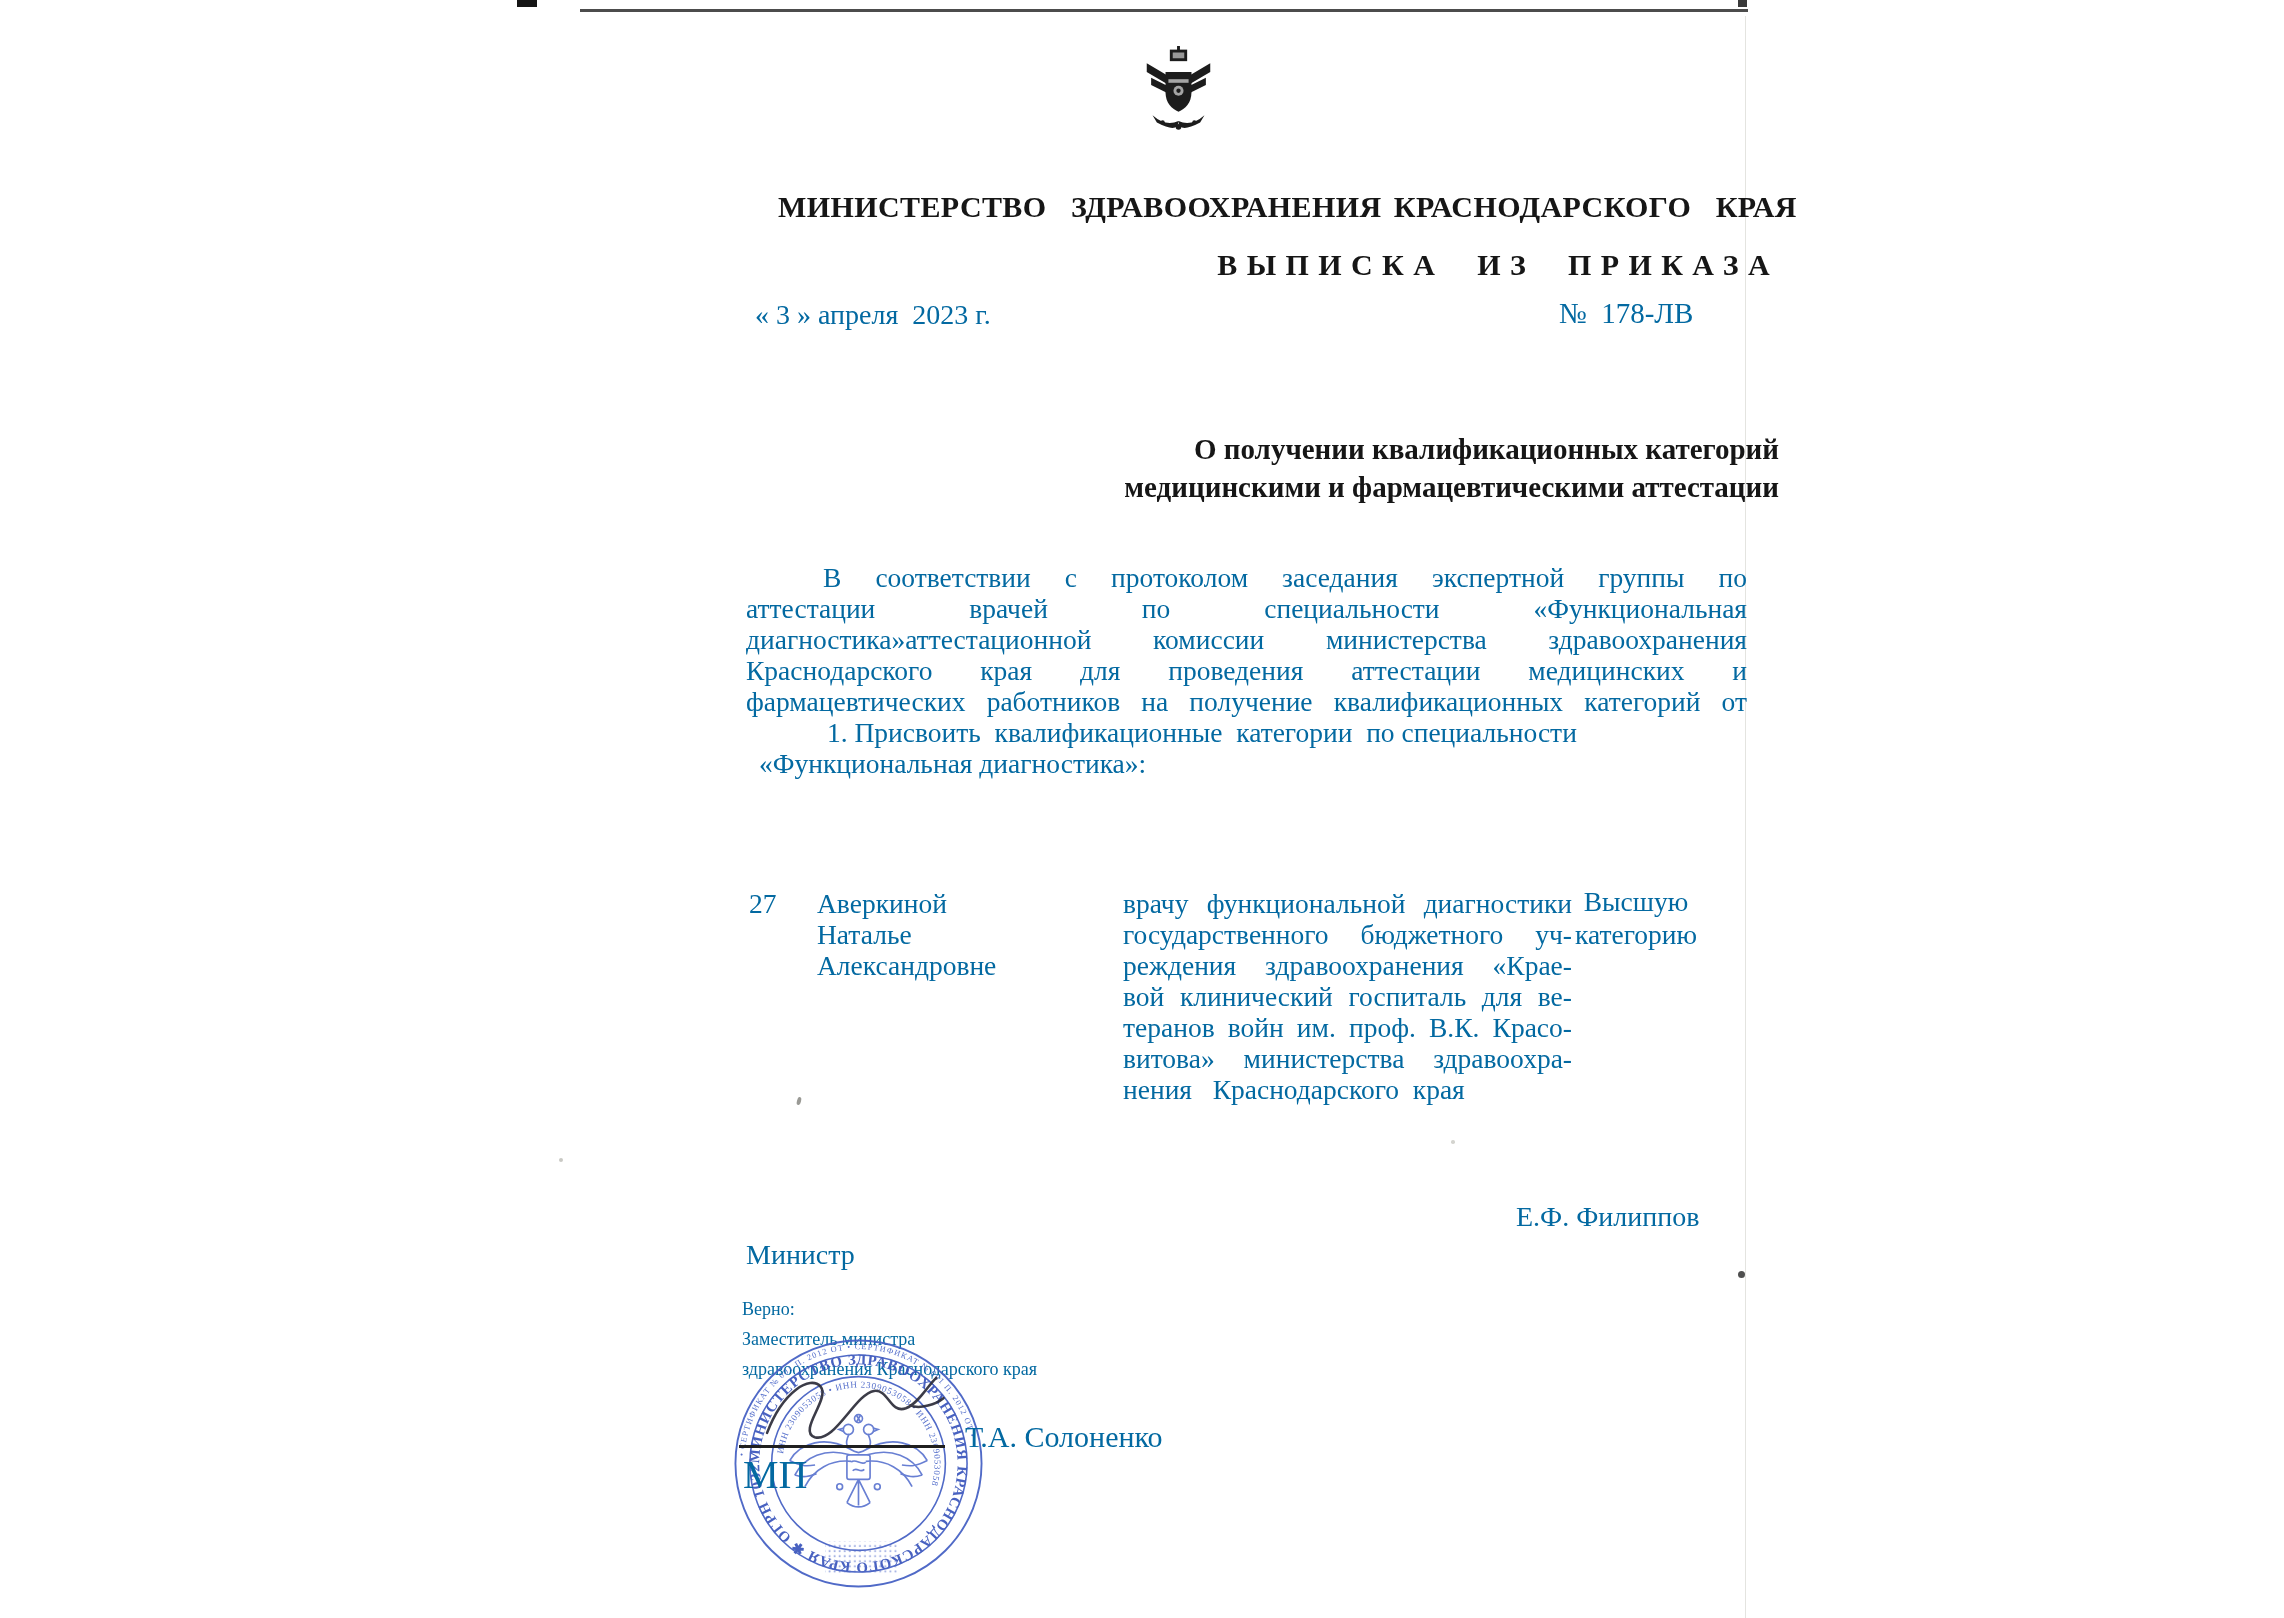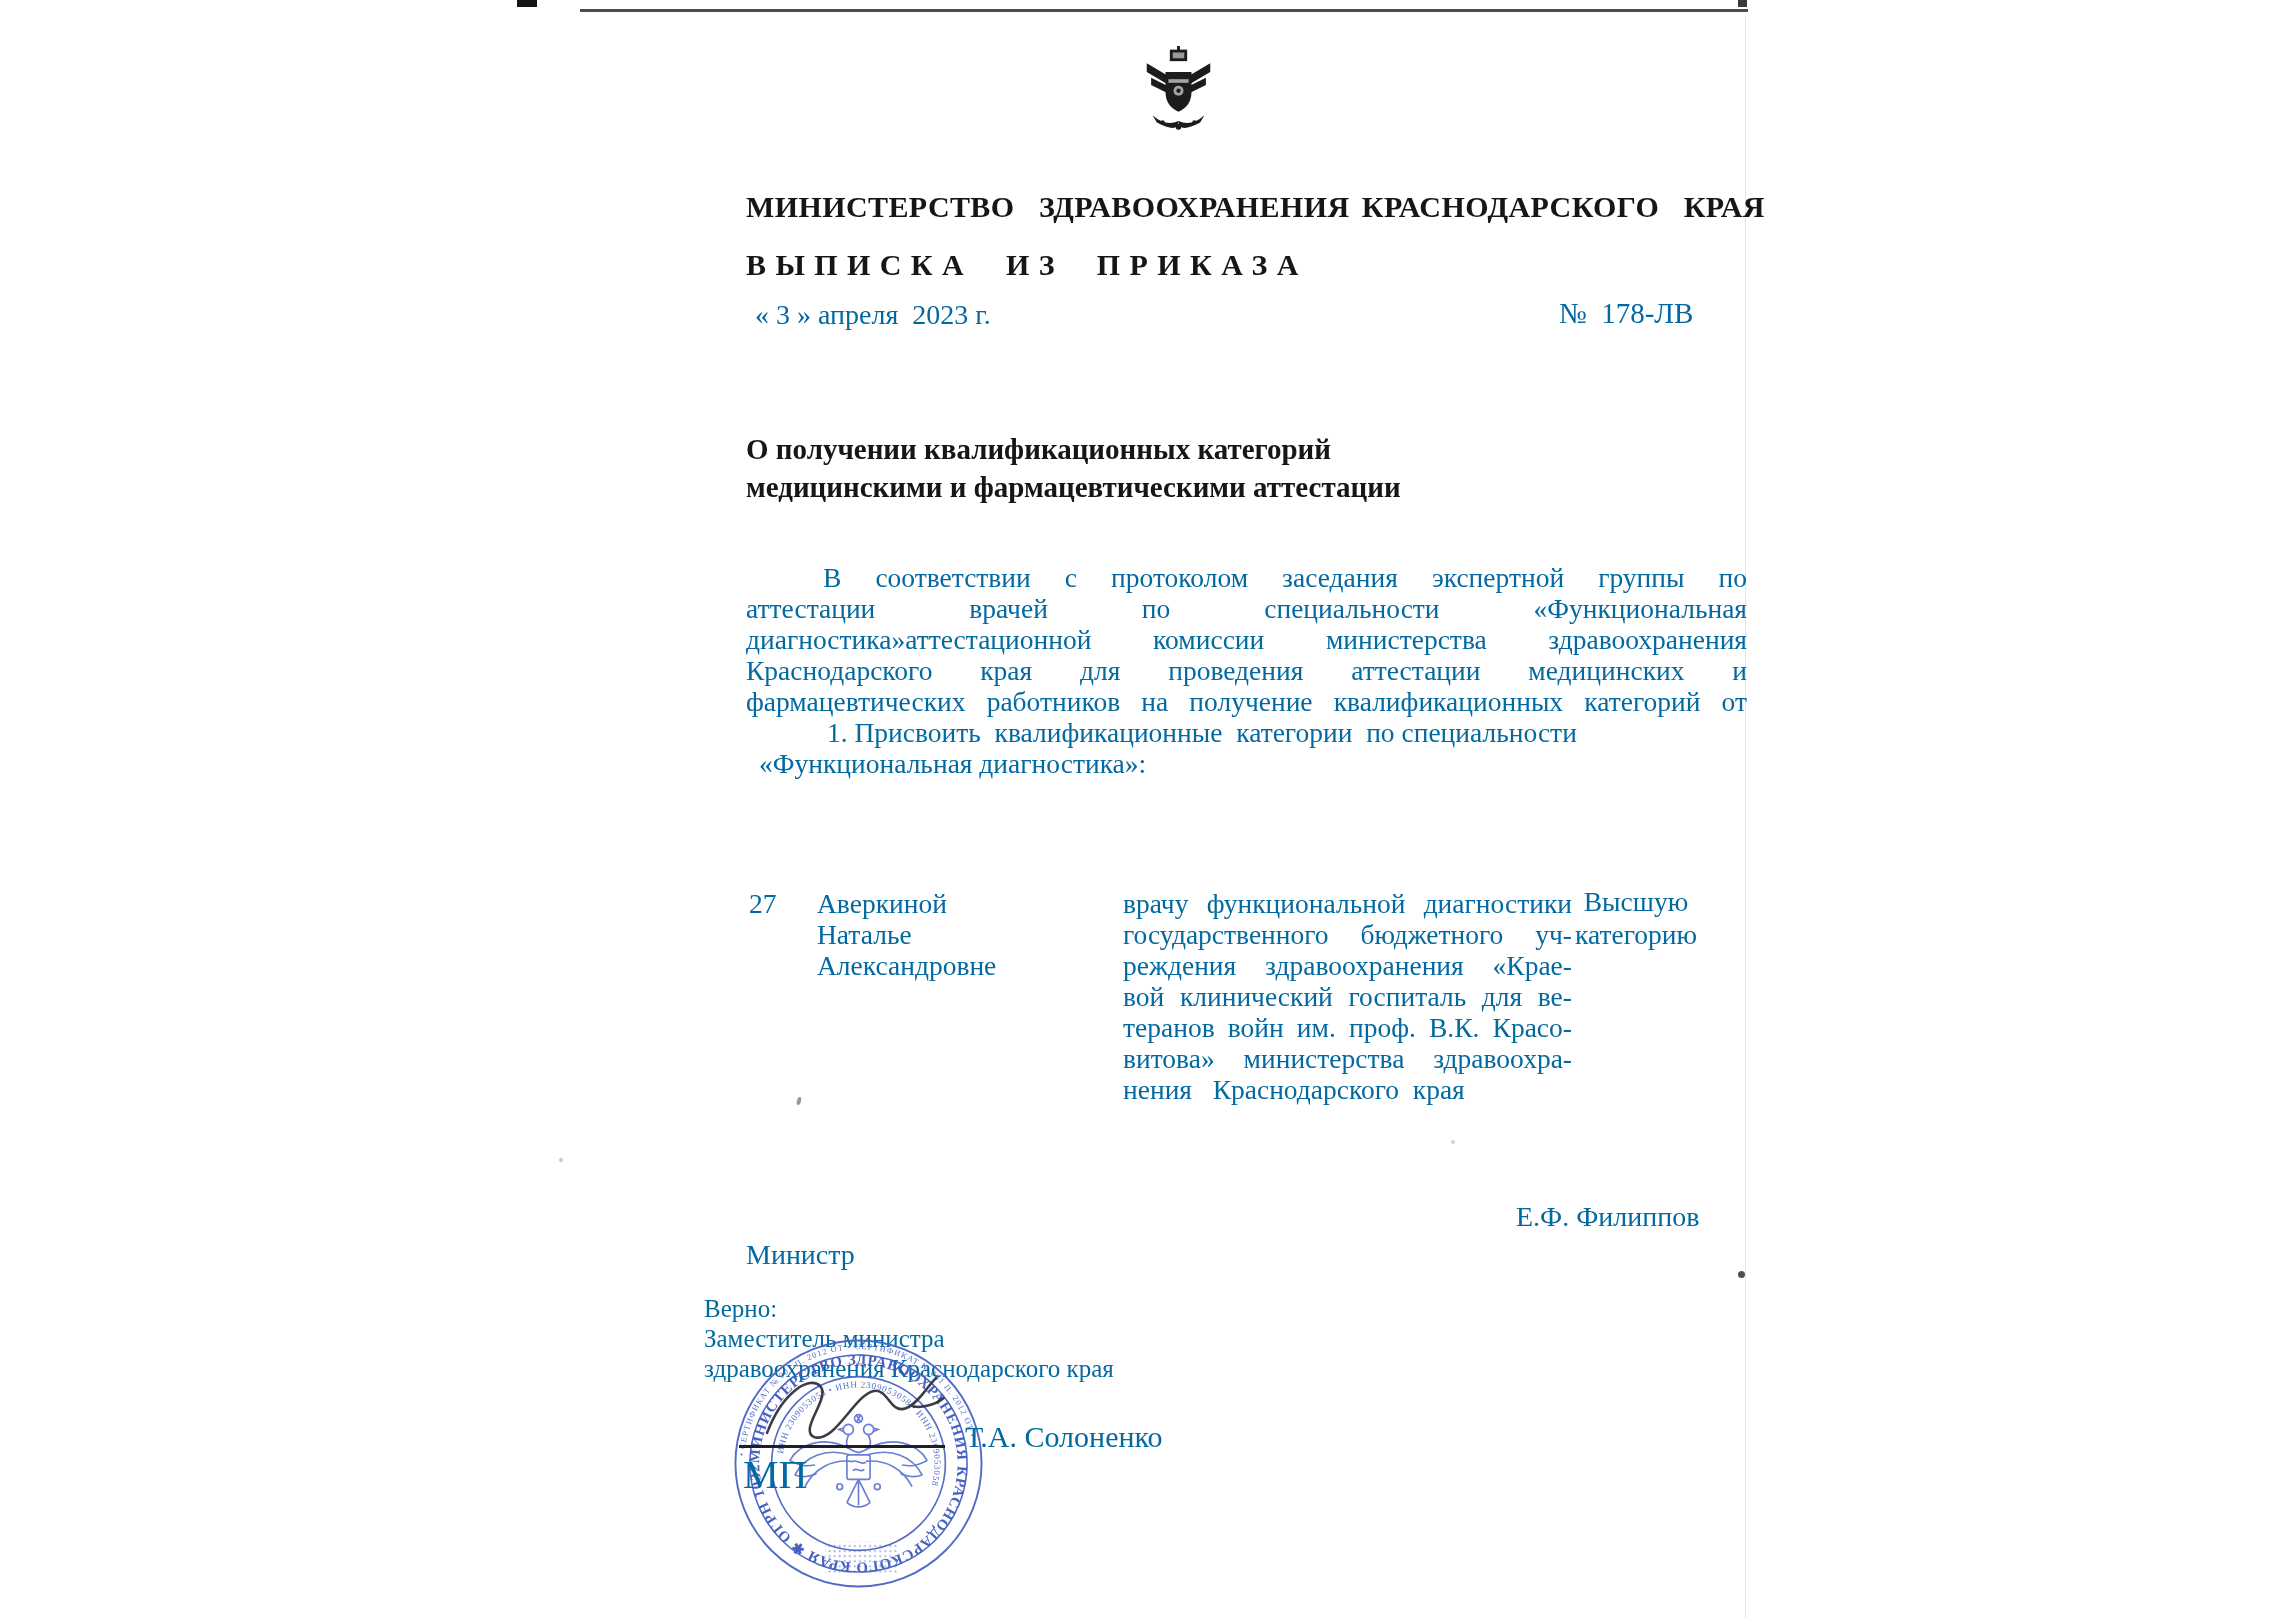--- a/index.html
+++ b/index.html
@@ -2,21 +2,21 @@
 <html lang="ru" style="font-size:11.6px"><head>
 <meta charset="utf-8">
 <title>Выписка из приказа</title>
 <style>
   html,body{margin:0;padding:0;background:#ffffff;}
   .screen{position:relative;width:2284px;height:1618px;background:#ffffff;overflow:hidden;
           font-family:"Liberation Serif", serif;color:#222;}
   .abs{position:absolute;}
   .t{font-family:"Liberation Serif", serif;color:#0369a1;}
   .b{font-weight:bold;color:#161616;}
-  .center{text-align:left;}
+  .center{text-align:right;margin-left:32px;}
   .pre{white-space:pre;}
   
   .top-rule{left:580px;top:9.4px;width:1168px;height:2.2px;background:#4c4c4c;}
   .corner-mark{left:517px;top:0;width:20px;height:6.5px;background:#151515;}
   .corner-mark-r{left:1738px;top:0;width:9.4px;height:6.5px;background:#3a3a3a;}
   .page-edge{left:1745px;top:16px;width:1.4px;height:1602px;background:#e4e4e0;}
   .speck1{left:1738px;top:1271px;width:7.2px;height:7.2px;border-radius:50%;background:#4f4f4f;}
   .speck2{left:559px;top:1158px;width:4.3px;height:4.3px;border-radius:50%;background:#c9c9c4;}
   .speck3{left:797px;top:1097px;width:3.6px;height:8px;border-radius:45%;background:#9a9a95;transform:rotate(14deg);}
   .speck4{left:1451px;top:1140px;width:3.6px;height:3.6px;border-radius:50%;background:#d4d4cf;}
@@ -35,21 +35,21 @@
   .indent2{text-indent:81px;}
   .indent3{text-indent:13px;}
   
   .rownum{left:749px;top:888px;font-size:27.5px;}
   .namecol{left:817px;top:888px;width:261px;font-size:27.5px;line-height:31px;}
   .jobcol{left:1123px;top:888px;width:449px;font-size:27.5px;line-height:31px;}
   .catcol{left:1562px;top:885px;width:148px;font-size:27.5px;line-height:33px;text-align:center;}
   
   .minister{left:746px;top:1199px;font-size:28px;margin-top:40px;}
   .minister-name{left:1516px;top:1201px;font-size:28px;}
-  .verno{left:704px;top:1294px;font-size:25px;line-height:30px;}
+  .verno{left:742px;top:1294px;font-size:18px;line-height:30px;}
   .sig-line{left:739px;top:1445px;width:206px;height:2.9px;background:#1f1f1f;z-index:6;}
   .mp{left:743px;top:1451px;font-size:40px;z-index:6;}
   .deputy-name{left:965px;top:1420px;font-size:30px;z-index:6;}
   .seal-svg{left:734px;top:1339px;z-index:4;opacity:0.94;}
   .sign-svg{left:754px;top:1362px;z-index:5;}
   .arms-svg{left:1141px;top:46px;}
 </style>
 </head>
 <body>
 

